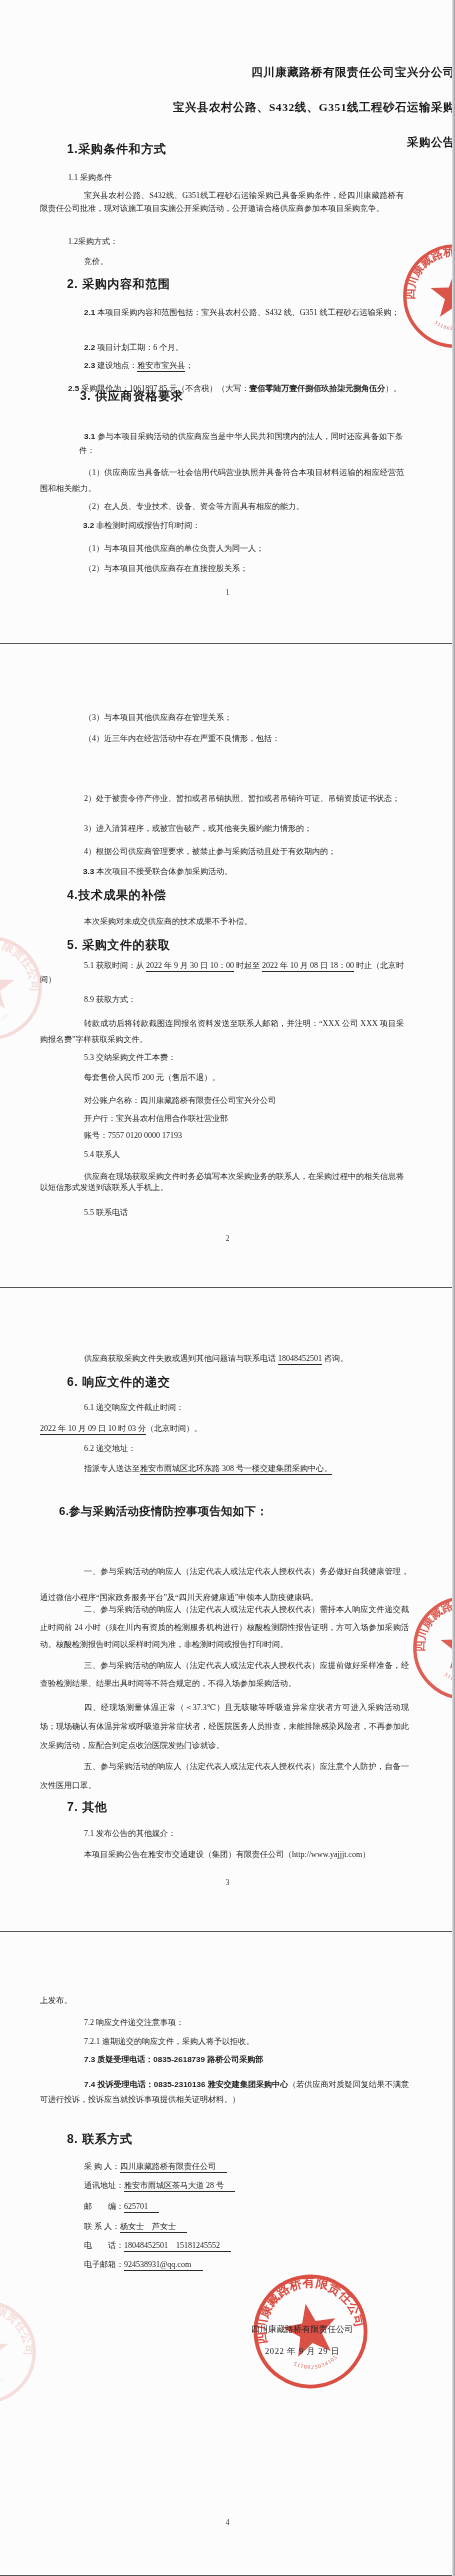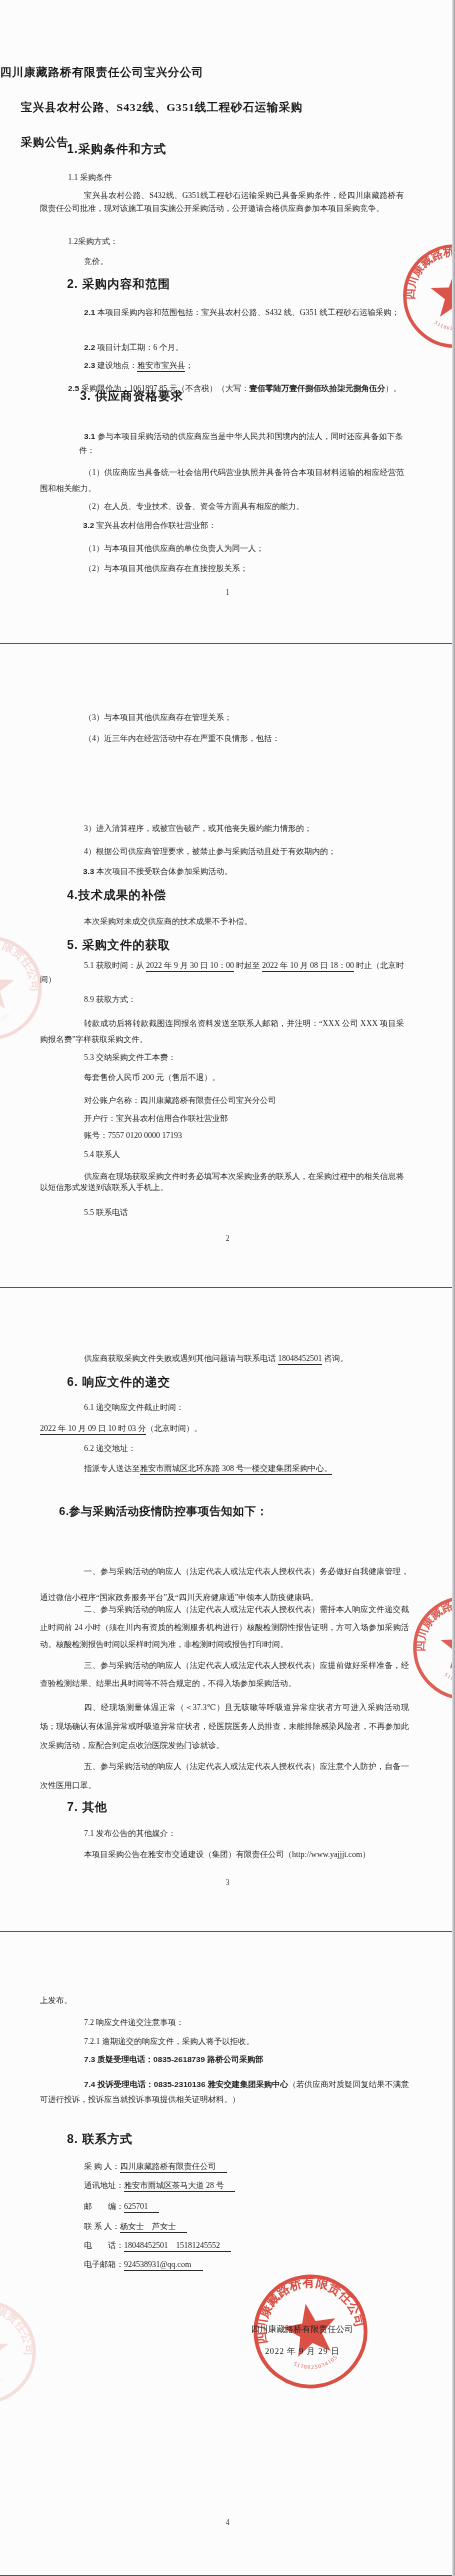--- a/index.html
+++ b/index.html
@@ -9,21 +9,21 @@
         border-bottom:1.1px solid #55555a;box-sizing:border-box;}
   .page:last-child{height:644px;}
   .edge-right{position:absolute;top:0;right:0;width:3.4px;height:100%;
         background:linear-gradient(to right,#e4e4e8,#9a9aa0);z-index:50;}
   .tb{position:absolute;font-size:8px;line-height:12.5px;white-space:pre-wrap;color:#242424;}
   .wrap{text-align:justify;}
   .hd{font-size:12px;font-weight:bold;letter-spacing:0.6px;
       font-family:"Liberation Sans","DejaVu Sans",sans-serif;color:#1d1d1d;}
   .hd2{font-size:11.4px;font-weight:bold;letter-spacing:0.3px;
       font-family:"Liberation Sans","DejaVu Sans",sans-serif;color:#1d1d1d;}
-  .title{left:0;width:455px;text-align:left;font-size:11.4px;font-weight:bold;
+  .title{left:0;width:455px;text-align:right;font-size:11.4px;font-weight:bold;
       line-height:17.6px;letter-spacing:0.6px;color:#1c1c1c;}
   .pn{left:0;width:455px;text-align:center;font-size:7.4px;color:#333;}
   .u{border-bottom:0.6px solid #2b2b2b;padding-bottom:0.6px;}
   .uval{border-bottom:0.6px solid #2b2b2b;padding-bottom:0.6px;padding-right:11.4px;}
   b{font-family:"Liberation Sans","DejaVu Sans",sans-serif;}
   .seal{position:absolute;color:#d6392c;z-index:40;}
   .overlay{z-index:45;}
 </style>
 </head>
 <body>
@@ -60,34 +60,35 @@
     <div class="tb hd" style="top:278px;left:67px">2. 采购内容和范围</div>
     <div class="tb wrap" style="top:305px;left:40px;width:364px;text-indent:44px;line-height:15px"><b>2.1 </b><span>本项目采购内容和范围包括：宝兴县农村公路、S432 线、G351 线工程砂石运输采购；</span></div>
     <div class="tb" style="top:342px;left:84px"><b>2.2 </b><span>项目计划工期：6 个月。</span></div>
     <div class="tb" style="top:360px;left:84px"><b>2.3 </b><span>建设地点：</span><span class="u">雅安市宝兴县</span><span>；</span></div>
     <div class="tb" style="top:383px;left:68px"><b>2.5 </b><span>采购限价为：1061897.85 元（不含税）（大写：</span><b>壹佰零陆万壹仟捌佰玖拾柒元捌角伍分</b><span>）。</span></div>
 
     <div class="tb hd" style="top:390px;left:80px">3. 供应商资格要求</div>
     <div class="tb wrap" style="top:430px;left:79px;width:324px;text-indent:5.1px;line-height:14.2px"><b>3.1 </b><span>参与本项目采购活动的供应商应当是中华人民共和国境内的法人，同时还应具备如下条件：</span></div>
     <div class="tb wrap" style="top:465px;left:40px;width:364px;text-indent:44px;line-height:16px">（1）供应商应当具备统一社会信用代码营业执照并具备符合本项目材料运输的相应经营范围和相关能力。</div>
     <div class="tb" style="top:501px;left:84px">（2）在人员、专业技术、设备、资金等方面具有相应的能力。</div>
-    <div class="tb" style="top:520px;left:83px"><b>3.2 </b><span>宝兴县农村信用合作联社营业部：</span></div>
+    <div class="tb" style="top:520px;left:83px"><b>3.2 </b><span>非检测时间或报告打印时间：</span></div>
     <div class="tb" style="top:543px;left:84px">（1）与本项目其他供应商的单位负责人为同一人；</div>
     <div class="tb" style="top:563px;left:84px">（2）与本项目其他供应商存在直接控股关系；</div>
 
     <div class="tb pn" style="top:587px">1</div>
 
     <svg class="seal" style="left:398px;top:239px;opacity:.85" width="114" height="114" viewBox="0 0 200 200">
         <use href="#sealSym"></use>
       </svg>
   </div>
 
   <div class="page">
     <div class="tb" style="top:68px;left:84px">（3）与本项目其他供应商存在管理关系；</div>
     <div class="tb" style="top:89px;left:84px">（4）近三年内在经营活动中存在严重不良情形，包括：</div>
+    <div class="tb wrap" style="top:148px;left:40px;width:364px;text-indent:44px;line-height:13.7px">2）处于被责令停产停业、暂扣或者吊销执照、暂扣或者吊销许可证、吊销资质证书状态；</div>
     <div class="tb" style="top:179px;left:84px">3）进入清算程序，或被宣告破产，或其他丧失履约能力情形的；</div>
     <div class="tb" style="top:202px;left:84px">4）根据公司供应商管理要求，被禁止参与采购活动且处于有效期内的；</div>
     <div class="tb" style="top:222px;left:83px"><b>3.3 </b><span>本次项目不接受联合体参加采购活动。</span></div>
 
     <div class="tb hd" style="top:245px;left:67px">4.技术成果的补偿</div>
     <div class="tb" style="top:272px;left:84px">本次采购对未成交供应商的技术成果不予补偿。</div>
 
     <div class="tb hd" style="top:295px;left:67px">5. 采购文件的获取</div>
     <div class="tb wrap" style="top:315px;left:40px;width:364px;text-indent:44px;line-height:14.2px"><span>5.1 获取时间：从 </span><span class="u">2022 年 9 月 30 日 10：00</span><span> 时起至 </span><span class="u">2022 年 10 月 08 日 18：00</span><span> 时止（北京时间）</span></div>
     <div class="tb" style="top:350px;left:84px">8.9 获取方式：</div>

